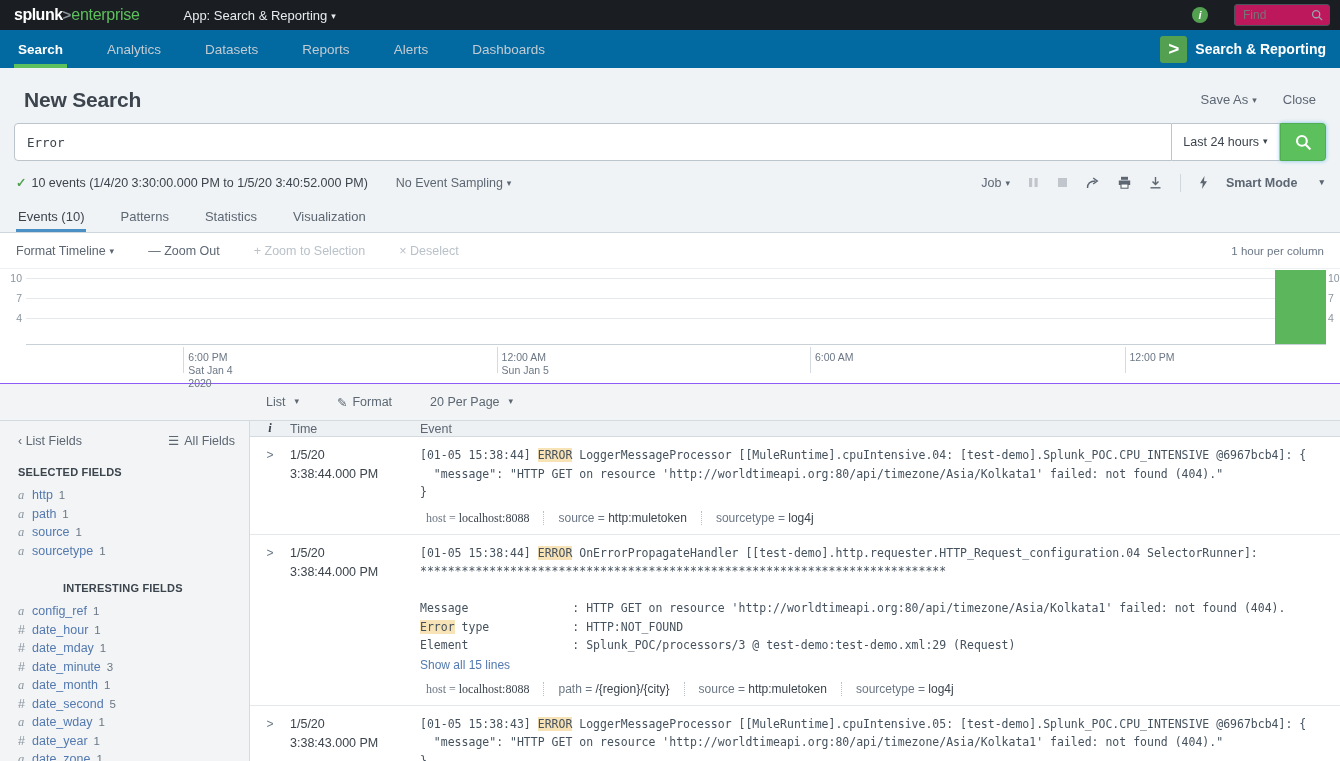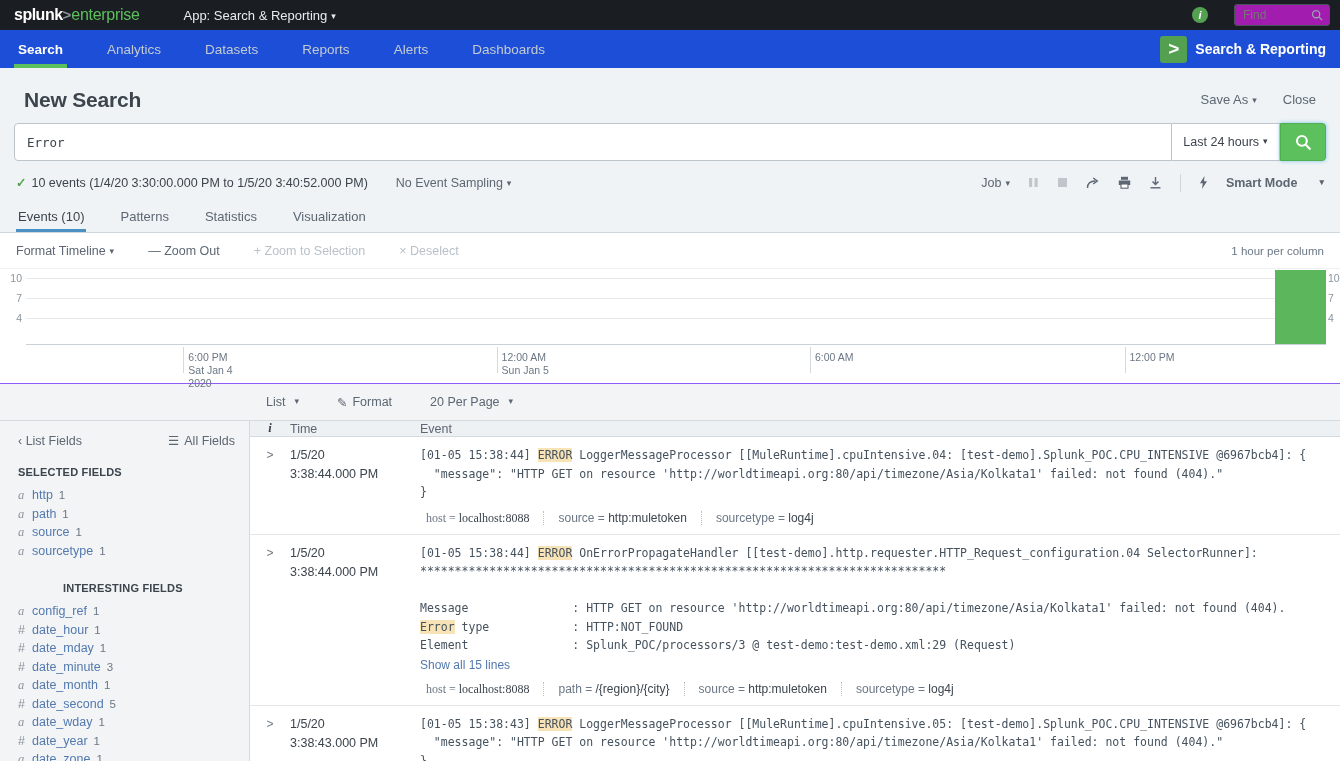--- a/index.html
+++ b/index.html
@@ -10,26 +10,26 @@
   
   .topbar { height:30px; background:#1a1d21; display:flex; align-items:center; padding:0 10px 0 14px; color:#dfe3e6; font-size:13px; }
   .logo { display:flex; align-items:baseline; cursor:pointer; }
   .lg-splunk { color:#fff; font-weight:bold; font-size:16px; letter-spacing:-0.5px; }
   .lg-gt { color:#8b9299; font-weight:bold; font-size:15px; }
   .lg-ent { color:#5cc05c; font-size:16px; letter-spacing:-0.3px; }
   .app-menu { margin-left:44px; color:#e8ebee; cursor:pointer; }
   .topbar-right { margin-left:auto; display:flex; align-items:center; gap:26px; }
   .tb-menu { cursor:pointer; color:#e8ebee; white-space:nowrap; }
   .info-icon { width:16px; height:16px; border-radius:50%; background:#53a051; color:#fff; font-weight:bold; font-size:11px; font-style:italic; display:flex; align-items:center; justify-content:center; cursor:pointer; }
-  .find-box { display:flex; align-items:center; border:1px solid #4a525c; border-radius:3px; background:#a21caf; padding:2px 6px 2px 8px; width:96px; height:22px; }
+  .find-box { display:flex; align-items:center; border:1px solid #4a525c; border-radius:3px; background:#be185d; padding:2px 6px 2px 8px; width:96px; height:22px; }
   .find-box input { flex:1; min-width:0; background:transparent; border:none; outline:none; color:#c3cbd2; font-size:12px; font-family:"Liberation Sans",sans-serif; }
   .find-box svg { flex:none; }
 
   
-  .navbar { height:38px; background:#1d4ed8; display:flex; align-items:stretch; padding:0 14px; }
+  .navbar { height:38px; background:#0369a1; display:flex; align-items:stretch; padding:0 14px; }
   .nav-item { display:flex; align-items:center; padding:0 4px; margin-right:36px; color:#c3cbd2; font-size:13.5px; cursor:pointer; position:relative; }
   .nav-item.active { color:#fff; font-weight:bold; }
   .nav-item.active::after { content:""; position:absolute; left:0; right:0; bottom:0; height:4px; background:#5cc05c; }
   .navbar-right { margin-left:auto; display:flex; align-items:center; gap:8px; }
   .app-badge { width:27px; height:27px; border-radius:3px; background:#53a051; color:#fff; display:flex; align-items:center; justify-content:center; font-weight:bold; font-size:19px; }
   .app-badge-label { color:#fff; font-weight:bold; font-size:14px; }
 
   
   .search-header { background:#f0f3f5; padding:14px 24px 6px 24px; height:55px; display:flex; align-items:center; }
   .page-title { font-size:21px; color:#3c444d; font-weight:bold; letter-spacing:-0.2px; }

